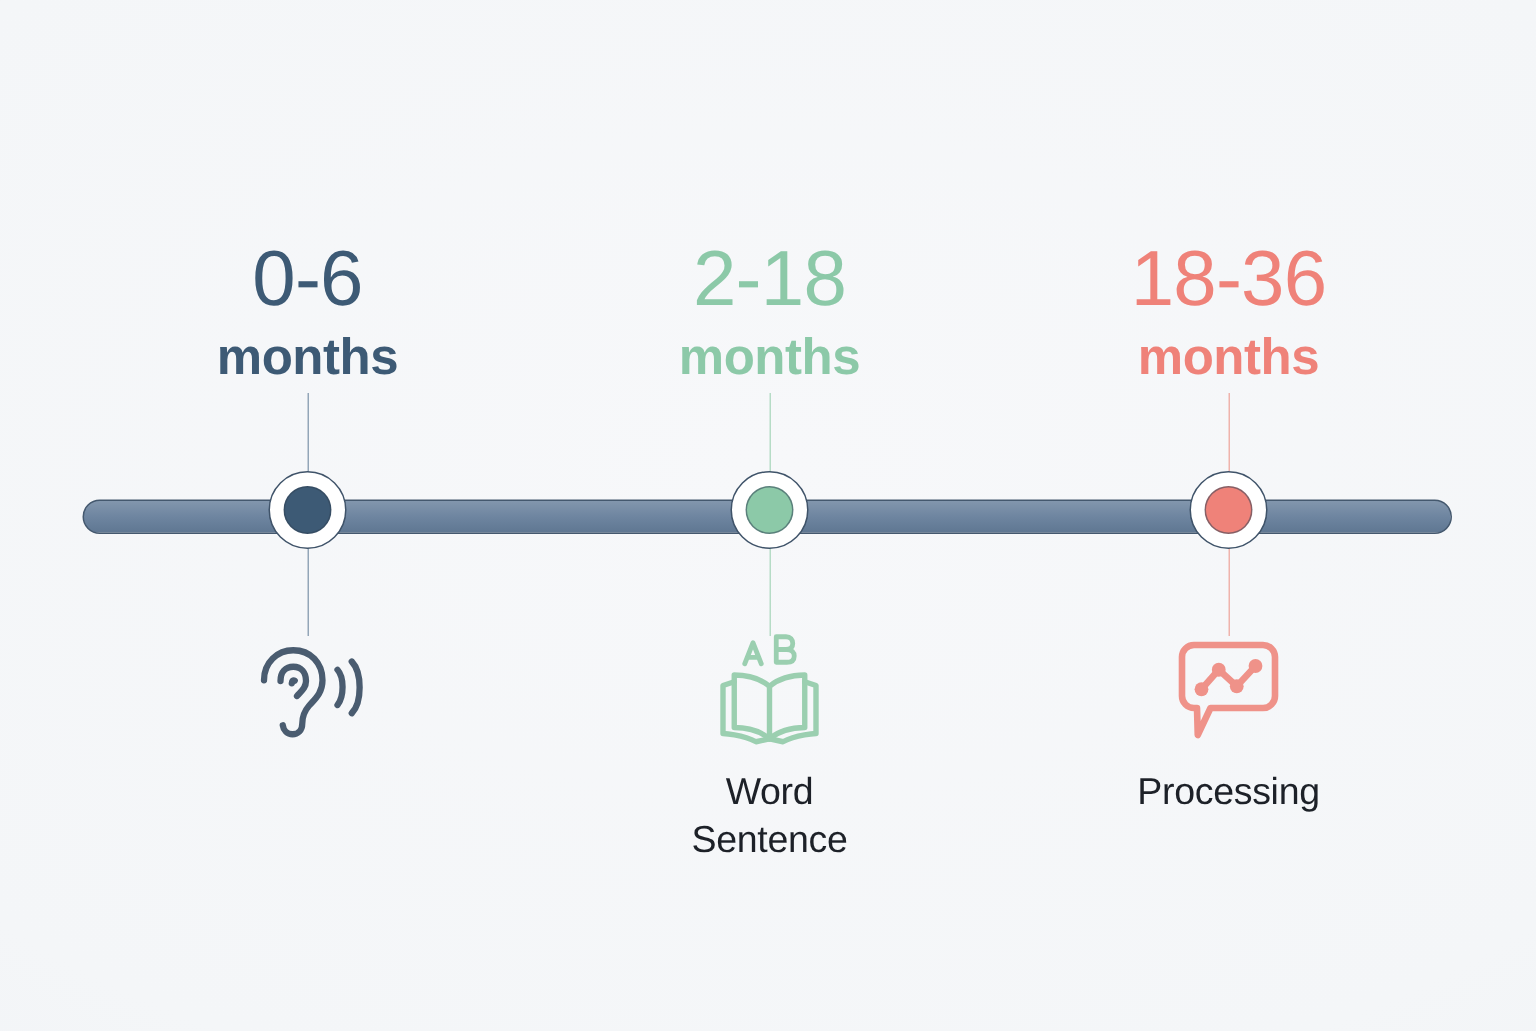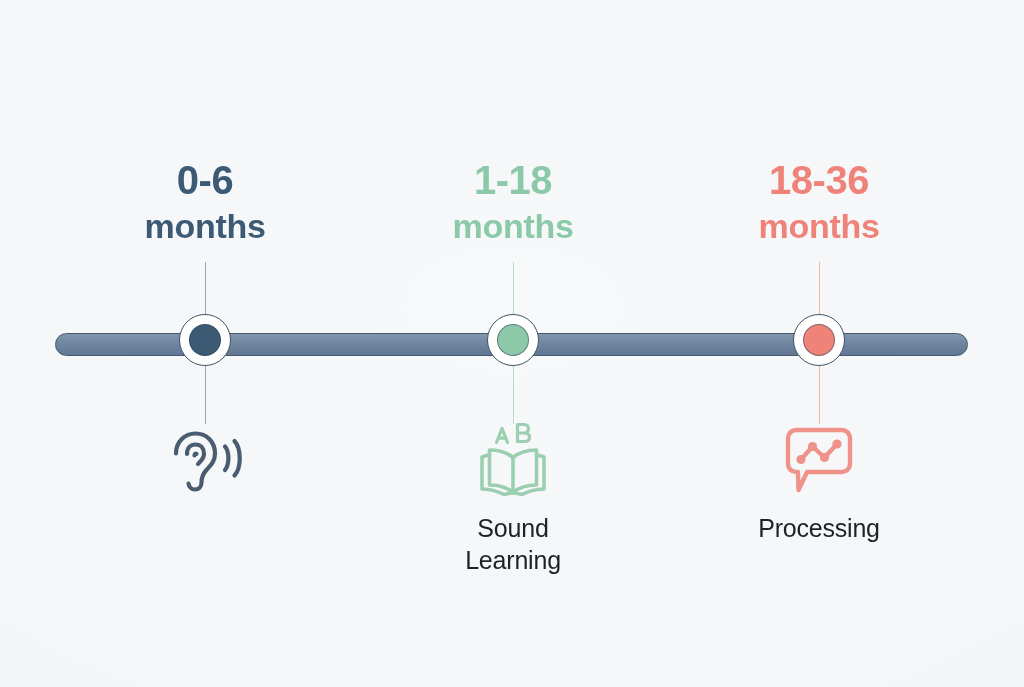--- a/index.html
+++ b/index.html
@@ -58,22 +58,22 @@
   .age-block {
     position: absolute;
     top: 160px;
     left: 0;
     width: 300px;
     text-align: center;
     line-height: 1.0;
   }
   .age-range {
     display: block;
-    font-size: 40px;
-    font-weight: 700;
+    font-size: 52px;
+    font-weight: 400;
     letter-spacing: -0.5px;
   }
   .age-unit {
     display: block;
     font-size: 34px;
     font-weight: 700;
     margin-top: 9px;
     letter-spacing: -0.3px;
   }
 
@@ -159,21 +159,21 @@
       </svg>
     </div>
 
     <div class="caption">
     </div>
   </div>
 
   <div class="stage" style="left:513px;">
 
     <div class="age-block">
-      <span class="age-range" style="color:#8cc9a8;">1-18</span>
+      <span class="age-range" style="color:#8cc9a8;">2-18</span>
       <span class="age-unit" style="color:#8cc9a8;">months</span>
     </div>
 
     <div class="connector up" style="left:150px;background:#b6dcc6;"></div>
     <div class="connector down" style="left:150px;background:#b6dcc6;"></div>
 
     <div class="marker">
       <div class="marker-core" style="background:#8cc9a8;"></div>
     </div>
 
@@ -187,22 +187,22 @@
         <path d="M42 35.5 C36 30.5 27 28 18.5 28 L18.5 63 C27 63 36 65.5 42 70.5"></path>
         <path d="M42 35.5 C48 30.5 57 28 65.5 28 L65.5 63 C57 63 48 65.5 42 70.5"></path>
         <path d="M42 35.5 L42 70.5"></path>
 
         <path d="M18.5 32.5 L11 35 L11 67 C11 67 24 67.5 33 72.5 L42 70.5"></path>
         <path d="M65.5 32.5 L73 35 L73 67 C73 67 60 67.5 51 72.5 L42 70.5"></path>
       </svg>
     </div>
 
     <div class="caption">
-      <span>Sound</span>
-      <span>Learning</span>
+      <span>Word</span>
+      <span>Sentence</span>
     </div>
   </div>
 
   <div class="stage" style="left:819px;">
 
     <div class="age-block">
       <span class="age-range" style="color:#ef8279;">18-36</span>
       <span class="age-unit" style="color:#ef8279;">months</span>
     </div>
 

